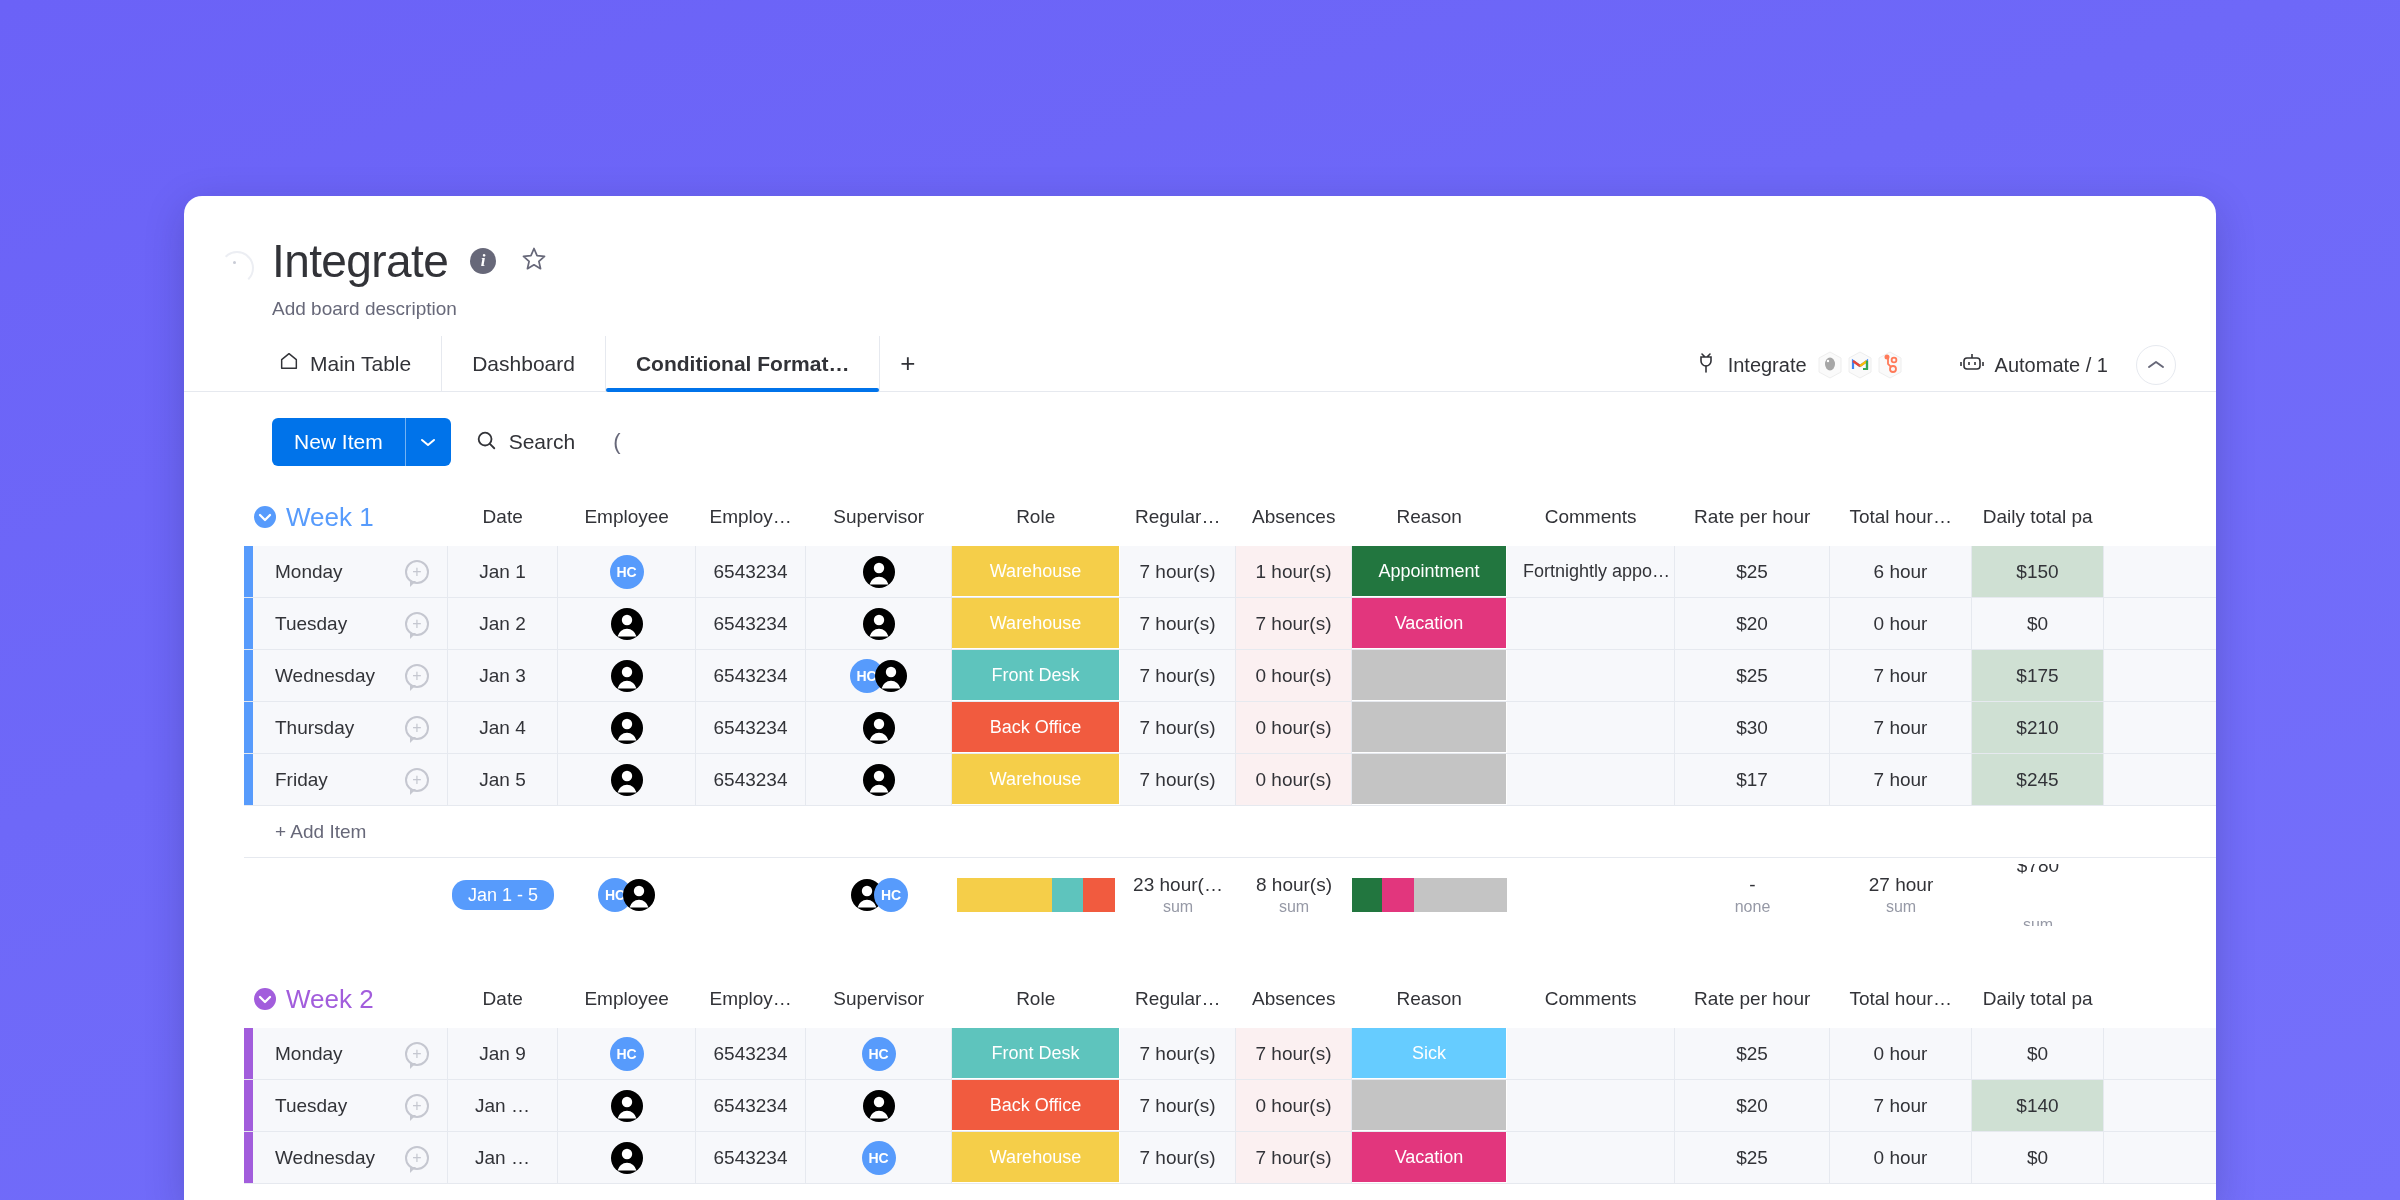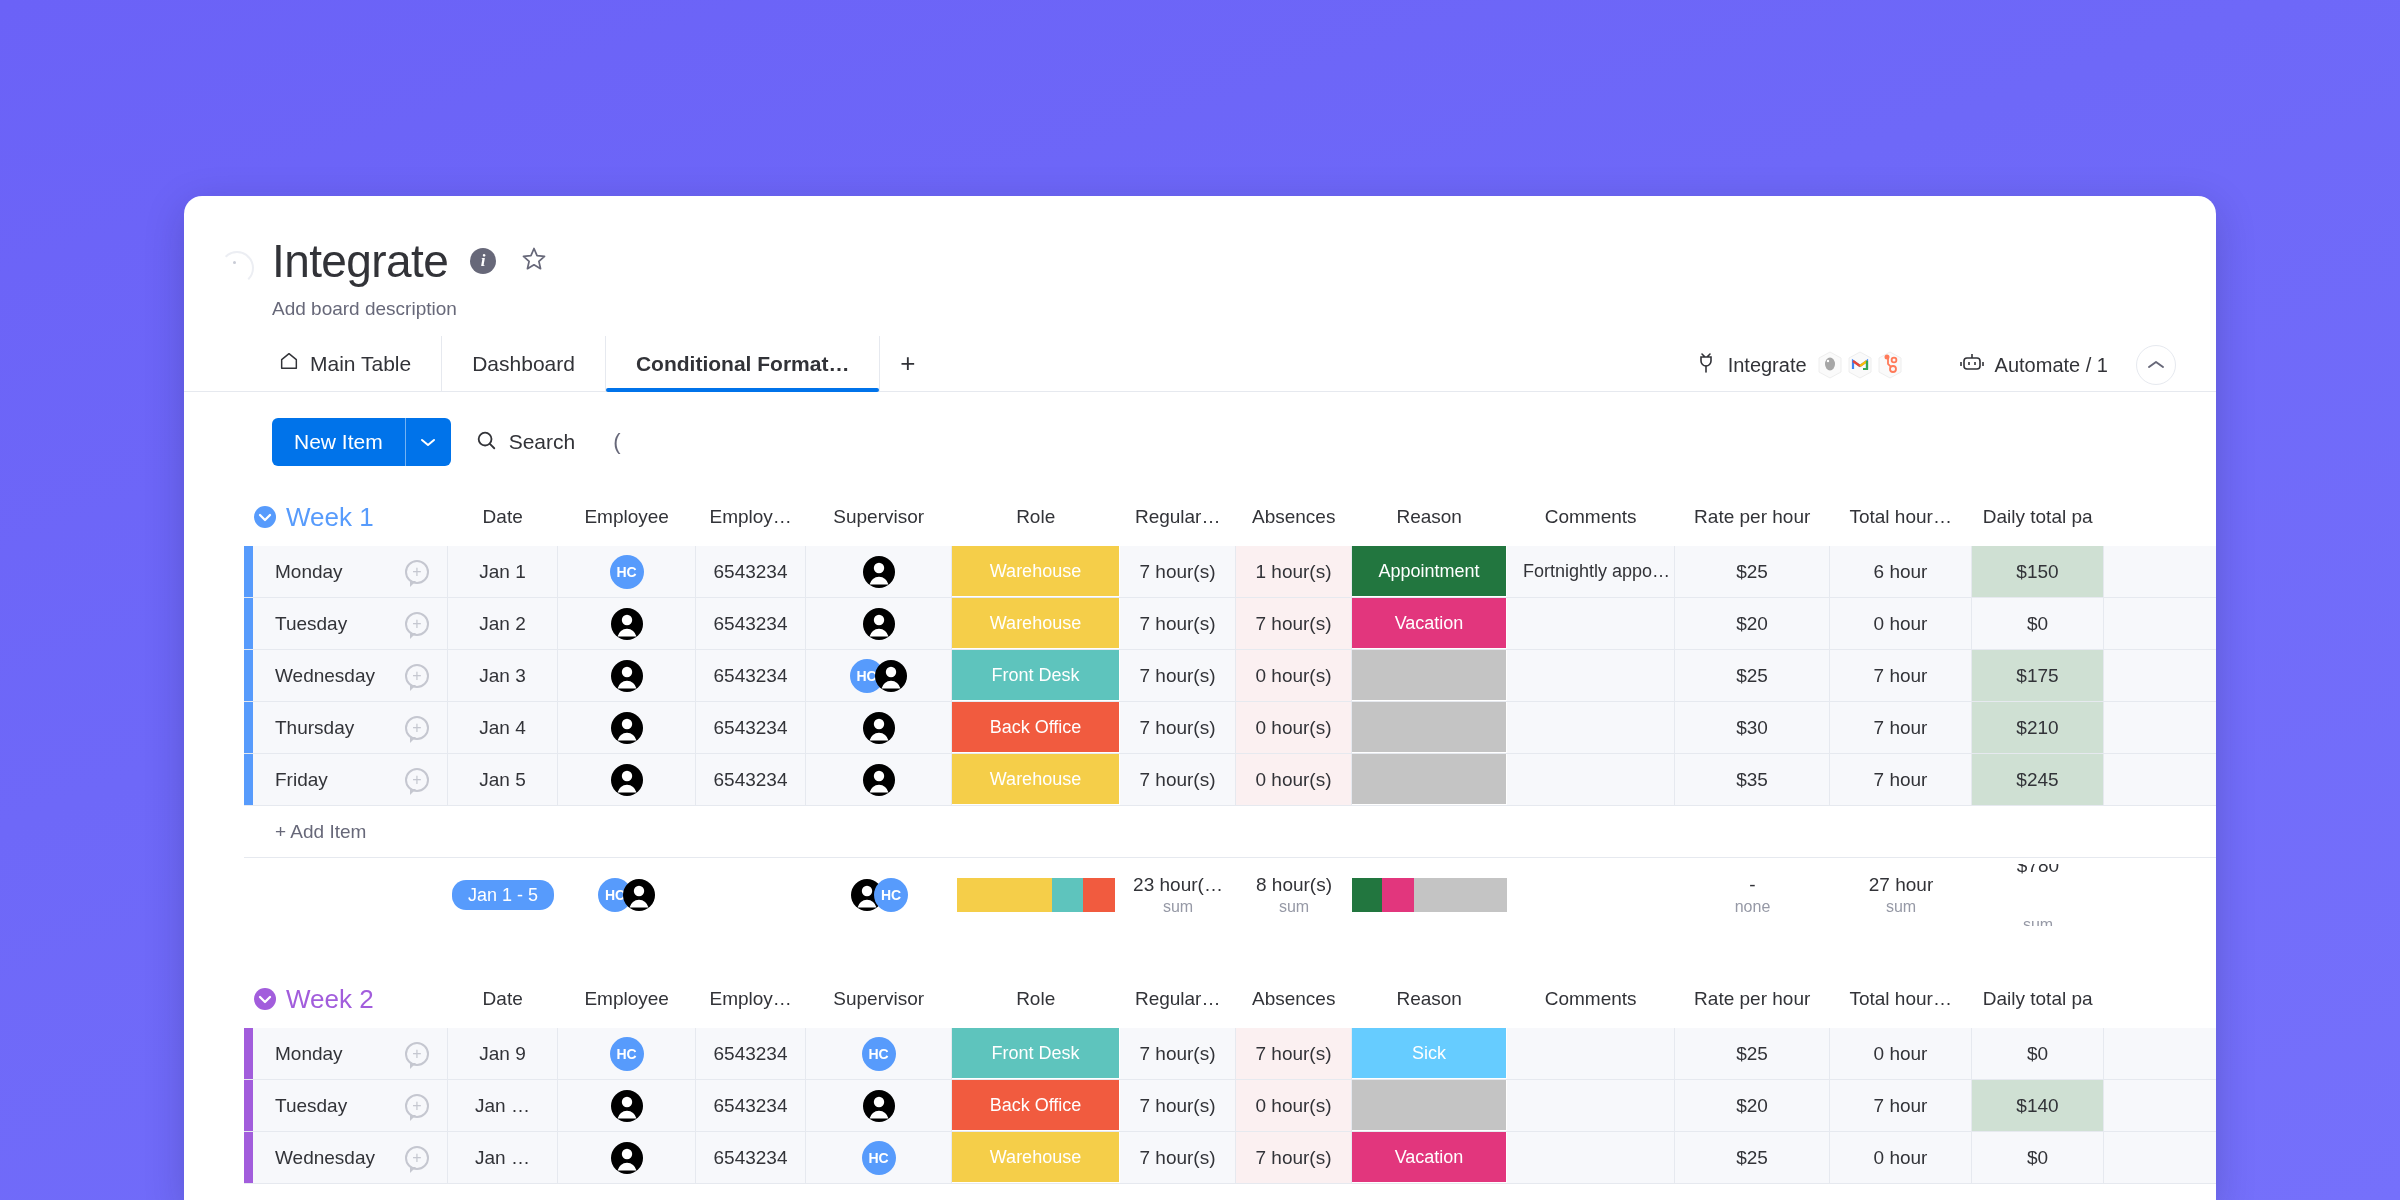--- a/index.html
+++ b/index.html
@@ -550,21 +550,21 @@
                   <path d="M7.6 29.5a9.6 9.6 0 0 1 18.8 0z" fill="#fff"></path>
                 </svg>
               </div>
             </div>
           </div>
           <div class="cell status" style="width: 168px; flex: 0 0 168px; background: rgb(245, 206, 73);">Warehouse</div>
           <div class="cell " style="width: 116px; flex: 0 0 116px;">7 hour(s)</div>
           <div class="cell tinted" style="width: 116px; flex: 0 0 116px;">0 hour(s)</div>
           <div class="cell status" style="width: 155px; flex: 0 0 155px; background: rgb(196, 196, 196);"></div>
           <div class="cell comment" style="width: 168px; flex: 0 0 168px;"></div>
-          <div class="cell " style="width: 155px; flex: 0 0 155px;">$35</div>
+          <div class="cell " style="width: 155px; flex: 0 0 155px;">$17</div>
           <div class="cell " style="width: 142px; flex: 0 0 142px;">7 hour</div>
           <div class="cell green-tint" style="width: 132px; flex: 0 0 132px;">$245</div>
         </div>
         <div class="addrow">
           <div class="bar" style="background: rgb(87, 155, 252);"></div>
           <div class="txt">+ Add Item</div>
         </div>
         <div class="sumrow">
           <div class="bar"></div>
           <div class="sumcell" style="width: 195px; flex: 0 0 195px;"></div>

